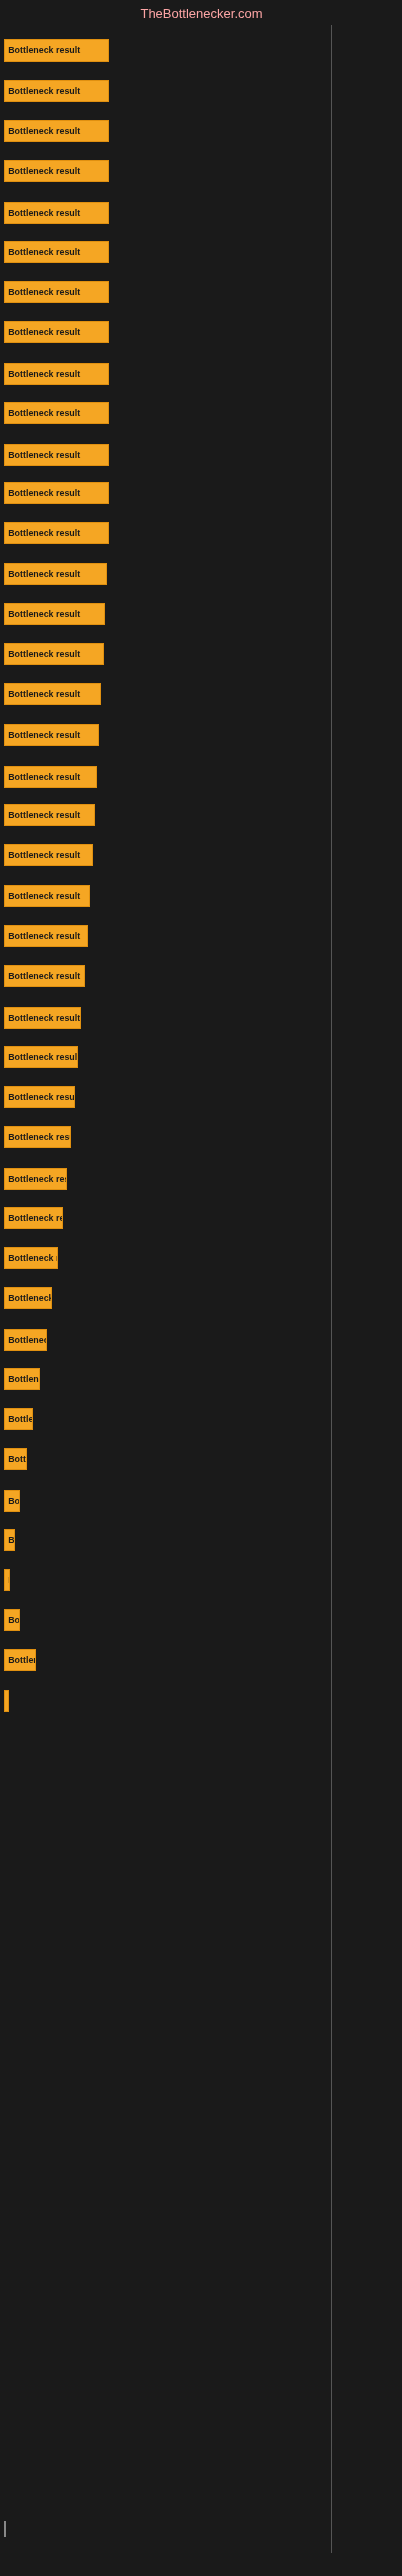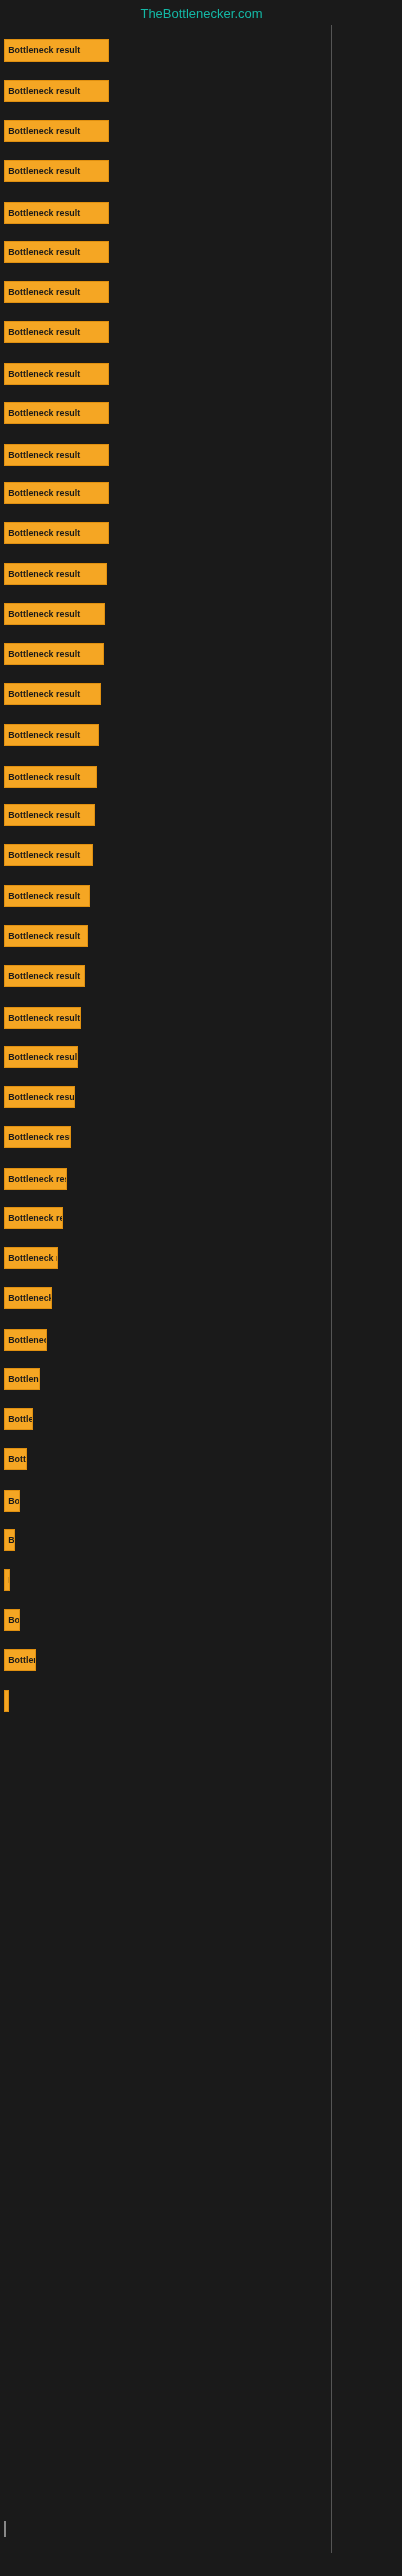--- a/index.html
+++ b/index.html
@@ -9,21 +9,21 @@
     }
     body {
       width: 403px;
       min-height: 2576px;
       background-color: #1a1a1a;
       font-family: Arial, sans-serif;
       position: relative;
     }
     .site-title {
       text-align: center;
-      color: #14b8a6;
+      color: #fca5a5;
       font-size: 13px;
       padding: 6.4px 0 3.2px 0;
       font-weight: normal;
     }
     .chart-area {
       position: relative;
       width: 380px;
       height: 2528px;
       overflow: hidden;
     }

